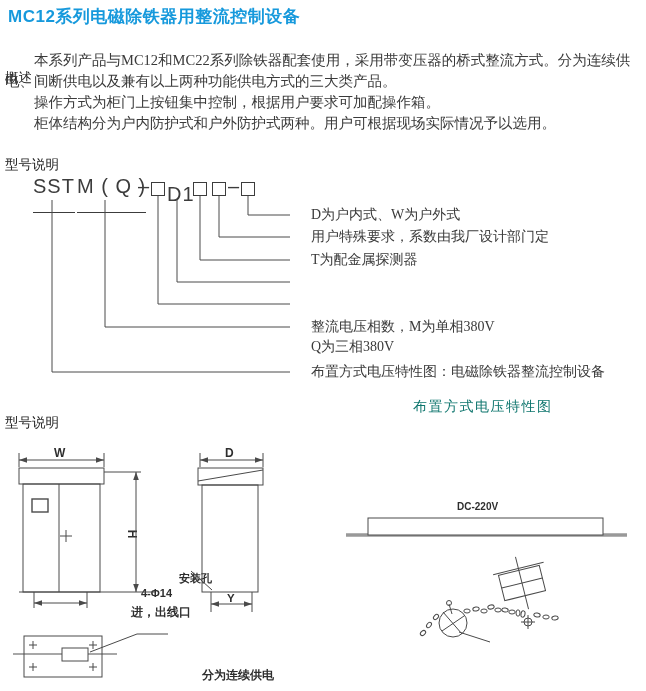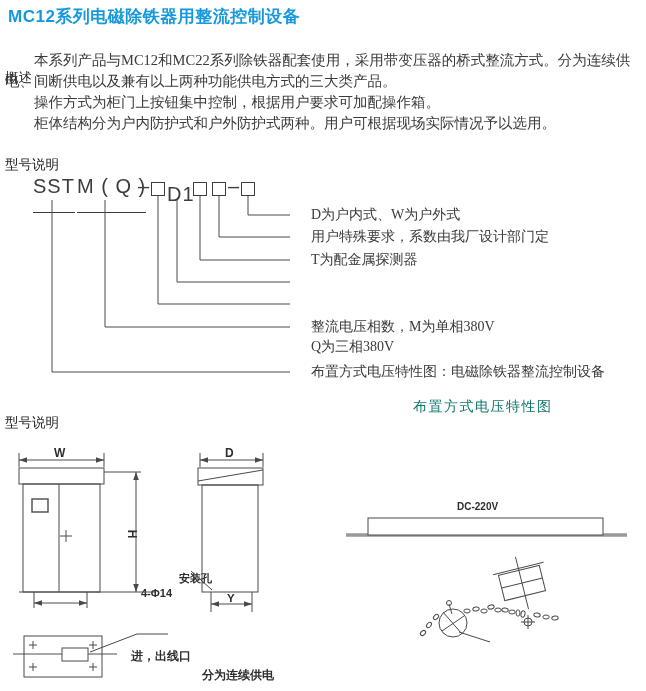--- a/index.html
+++ b/index.html
@@ -75,21 +75,21 @@
   <div class="abs model-label" style="top:339px;">Q为三相380V</div>
   <div class="abs model-label" style="top:364px;">布置方式电压特性图：电磁除铁器整流控制设备</div>
 
   <div class="abs section-heading" style="left:5px;top:414px;">型号说明</div>
   <div class="abs dim-label" style="left:54px;top:446px;">W</div>
   <div class="abs dim-label rot90" style="left:128px;top:527px;">H</div>
   <div class="abs dim-label" style="left:225px;top:446px;">D</div>
   <div class="abs dim-label small" style="left:141px;top:557px;margin-top:30px;">4-Φ14</div>
   <div class="abs dim-label small" style="left:155px;top:571px;margin-left:24px;">安装孔</div>
   <div class="abs dim-label" style="left:227px;top:592px;font-size:11.5px;">Y</div>
-  <div class="abs dim-label" style="left:131px;top:648px;">进，出线口</div>
+  <div class="abs dim-label" style="left:131px;top:604px;">进，出线口</div>
   <div class="abs dim-label" style="left:202px;top:667px;">分为连续供电</div>
 
   <div class="abs layout-heading">布置方式电压特性图</div>
   <div class="abs dim-label" style="left:457px;top:501px;font-size:10px;">DC-220V</div>
 
   <svg class="linework" width="646" height="691" viewBox="0 0 646 691">
 
     <g>
       <polyline class="ln" points="248,196 248,215 290,215"></polyline>
       <polyline class="ln" points="219,196 219,237 290,237"></polyline>

